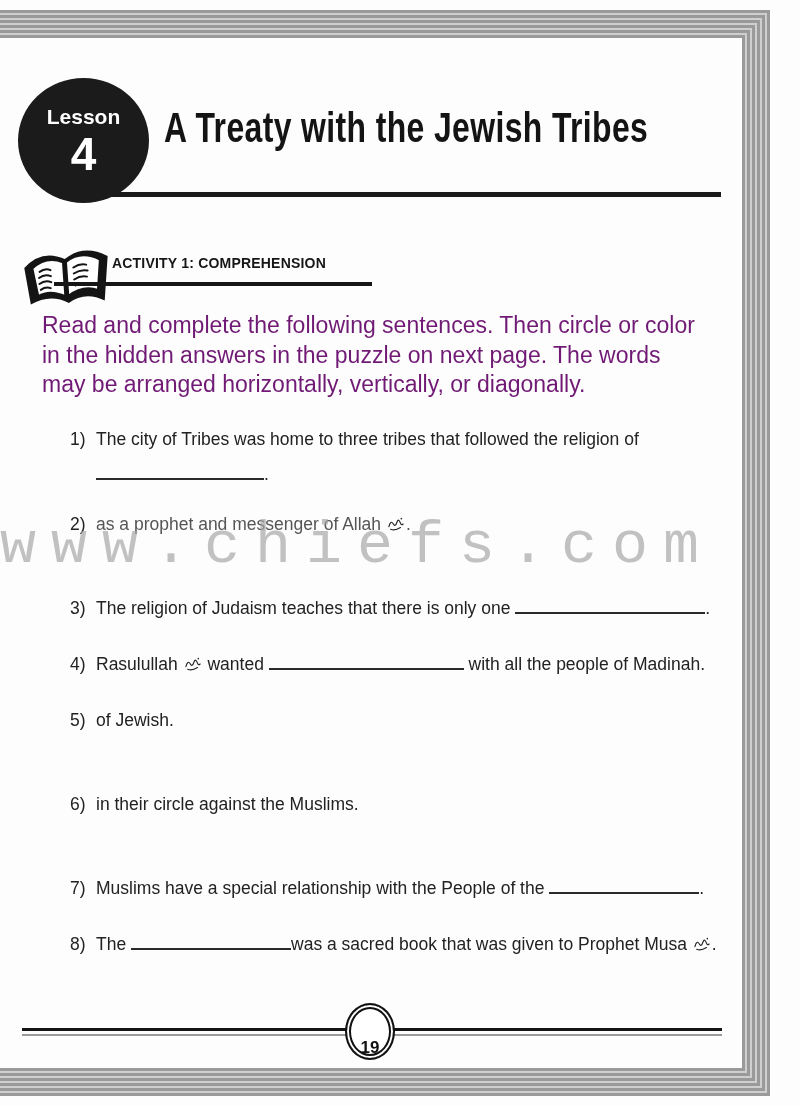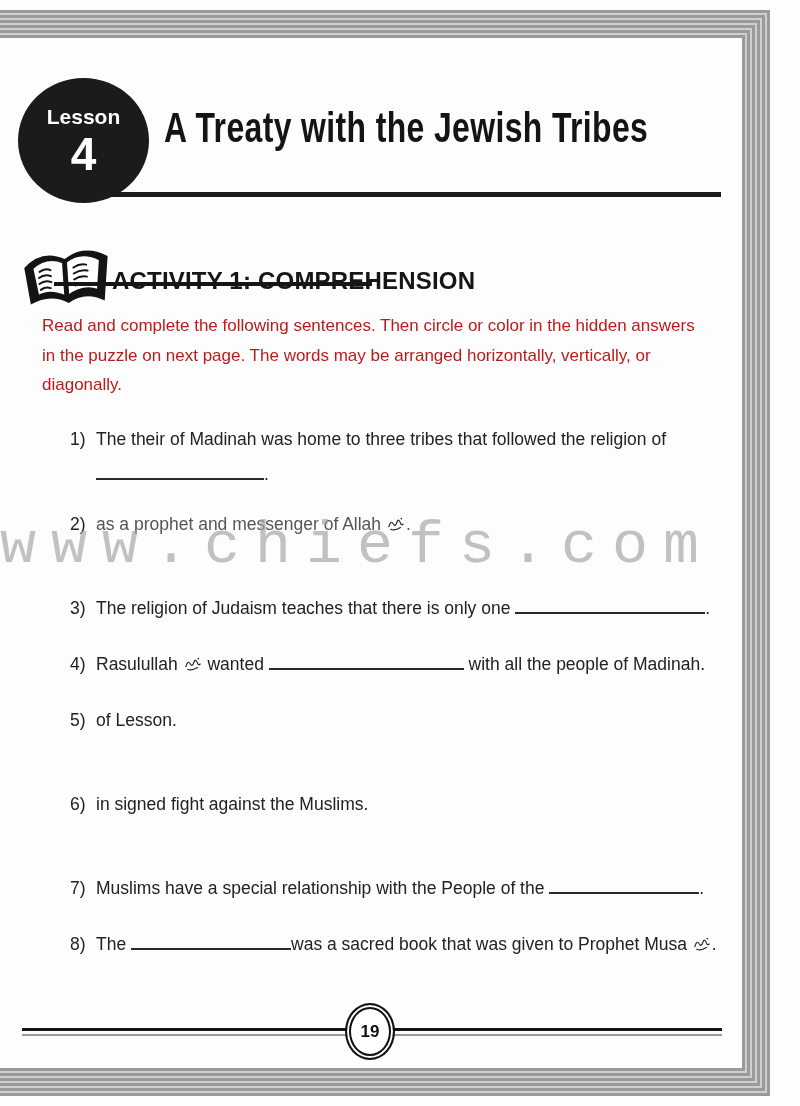--- a/index.html
+++ b/index.html
@@ -30,24 +30,24 @@
   .lesson-number { display:block; margin-top:2px; font-size:46px; font-weight:bold; line-height:1; }
   .page-title {
     position:absolute; left:164px; top:104px; font-size:42px; font-weight:bold;
     color:#141414; white-space:nowrap; transform:scaleX(.76); transform-origin:left center;
     letter-spacing:.5px;
   }
   .title-rule { position:absolute; left:66px; top:192px; width:655px; height:5px; background:#1a1a1a; }
 
   
   .book-icon { position:absolute; left:22px; top:239px; width:90px; height:76px; transform:rotate(-4deg); }
-  .activity-heading { position:absolute; left:112px; top:255px; font-size:24px; font-weight:bold; letter-spacing:.2px; color:#161616;margin-top:12px; }
+  .activity-heading { position:absolute; left:112px; top:255px; font-size:14px; font-weight:bold; letter-spacing:.2px; color:#161616; }
   .activity-underline { position:absolute; left:54px; top:282px; width:318px; height:4px; background:#161616; }
 
-  .instructions { position:absolute; left:42px; top:311px; width:667px; font-size:17px; line-height:29.5px; color:#b91c1c; }
+  .instructions { position:absolute; left:42px; top:311px; width:667px; font-size:23px; line-height:29.5px; color:#701a75; }
 
   
   .question { position:absolute; left:70px; width:656px; display:flex; font-size:17.5px; line-height:35px; color:#222; }
   .qnum { flex:0 0 26px; }
   .qbody { flex:1; }
   .q1 { top:422px; } .q2 { top:507px; } .q3 { top:591px; } .q4 { top:647px; }
   .q5 { top:703px; } .q6 { top:787px; } .q7 { top:871px; } .q8 { top:927px; }
   .qline.faded { color:#555; }
   .blank { display:inline-block; height:1em; border-bottom:2px solid #2a2a2a; }
   .honorific { display:inline-block; width:20px; height:16px; vertical-align:-2px; }
@@ -59,21 +59,21 @@
     color:#a6a6a6; opacity:.68;
   }
 
   
   .footer-rule-top { position:absolute; left:22px; top:1028px; width:700px; height:3px; background:#141414; }
   .footer-rule-bottom { position:absolute; left:22px; top:1034px; width:700px; height:2px; background:#9a9a9a; }
   .page-badge {
     position:absolute; left:345px; top:1003px; width:50px; height:57px; z-index:4;
     background:#fff; border:2px solid #111; border-radius:50%;
     box-shadow: inset 0 0 0 2px #fff, inset 0 0 0 4px #111;
-    display:flex; align-items:center; justify-content:center;
+    display:flex; align-items:flex-end; justify-content:center;
     font-size:17px; font-weight:bold; color:#111;
   }
 </style>
 </head>
 <body>
 
 <div class="frame"></div>
 
 <div class="content">
 
@@ -97,21 +97,21 @@
 
   <div class="activity-heading">ACTIVITY 1: COMPREHENSION</div>
   <div class="activity-underline"></div>
 
   <p class="instructions">Read and complete the following sentences. Then circle or color in the hidden answers in the puzzle on next page. The words may be arranged horizontally, vertically, or diagonally.</p>
 
   <div id="questions-list">
       <div class="question q1">
         <span class="qnum">1)</span>
         <div class="qbody">
-          <div class="qline">The their of Madinah was home to three tribes that followed the religion of</div>
+          <div class="qline">The city of Tribes was home to three tribes that followed the religion of</div>
           <div class="qline"><span class="blank" style="width: 168px;"></span>.</div>
         </div>
       </div>
       <div class="question q2">
         <span class="qnum">2)</span>
         <div class="qbody">
           <div class="qline faded">as a prophet and messenger of Allah <span class="honorific"><svg viewBox="0 0 20 18" width="20" height="16" fill="none" stroke="#222" stroke-width="1.3" stroke-linecap="round">
                 <path d="M2 12 Q4 4 7 9 Q9 13 11 7 Q13 2 15 8 Q16 11 18 9"></path>
                 <path d="M4 15 Q9 17 15 13"></path>
                 <circle cx="16" cy="3" r="0.9" fill="#222" stroke="none"></circle>
@@ -130,27 +130,27 @@
           <div class="qline">Rasulullah <span class="honorific"><svg viewBox="0 0 20 18" width="20" height="16" fill="none" stroke="#222" stroke-width="1.3" stroke-linecap="round">
                 <path d="M2 12 Q4 4 7 9 Q9 13 11 7 Q13 2 15 8 Q16 11 18 9"></path>
                 <path d="M4 15 Q9 17 15 13"></path>
                 <circle cx="16" cy="3" r="0.9" fill="#222" stroke="none"></circle>
               </svg></span> wanted <span class="blank" style="width: 195px;"></span> with all the people of Madinah.</div>
         </div>
       </div>
       <div class="question q5">
         <span class="qnum">5)</span>
         <div class="qbody">
-          <div class="qline">of Lesson.</div>
+          <div class="qline">of Jewish.</div>
         </div>
       </div>
       <div class="question q6">
         <span class="qnum">6)</span>
         <div class="qbody">
-          <div class="qline">in signed fight against the Muslims.</div>
+          <div class="qline">in their circle against the Muslims.</div>
         </div>
       </div>
       <div class="question q7">
         <span class="qnum">7)</span>
         <div class="qbody">
           <div class="qline">Muslims have a special relationship with the People of the <span class="blank" style="width: 150px;"></span>.</div>
         </div>
       </div>
       <div class="question q8">
         <span class="qnum">8)</span>

